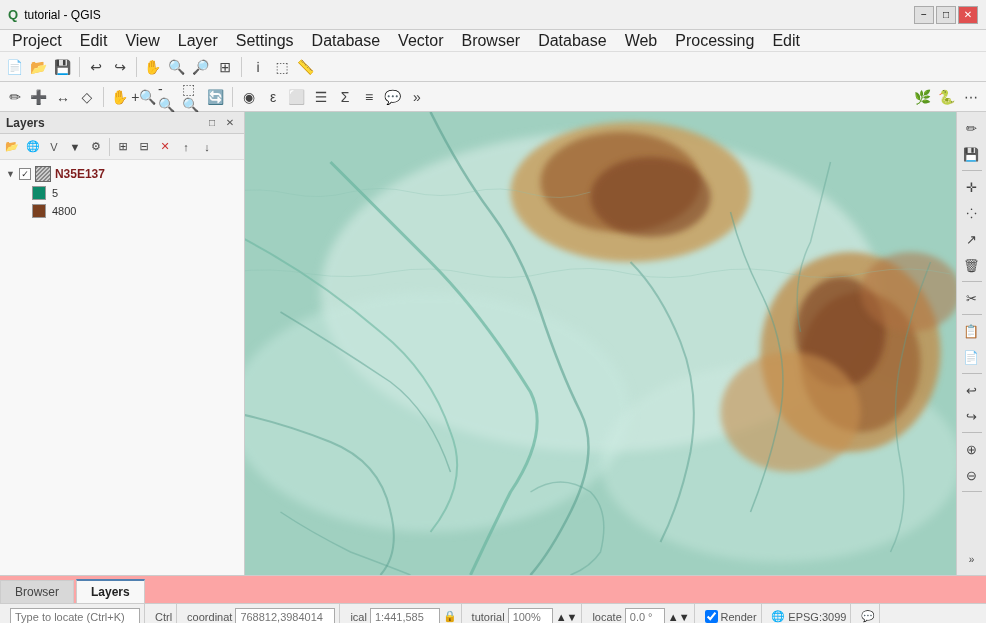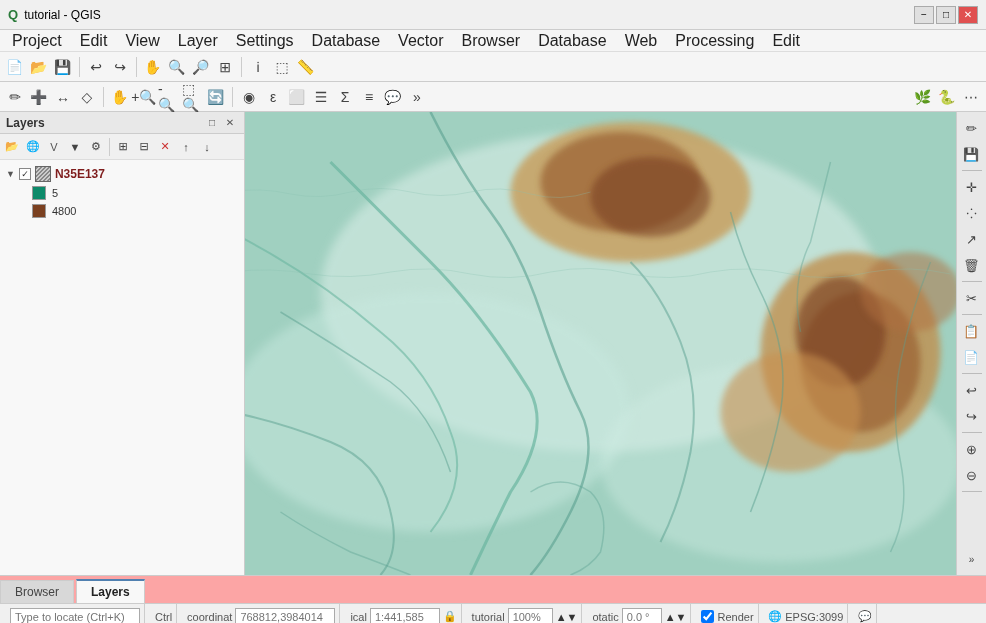--- a/index.html
+++ b/index.html
@@ -493,21 +493,21 @@
     <span class="status-label">ical</span>
     <input type="text" class="status-input" style="width: 70px;" placeholder="1:441,585">
     <span>🔒</span>
   </div>
   <div class="status-section">
     <span class="status-label">tutorial</span>
     <input type="text" class="status-input" style="width: 45px;" placeholder="100%">
     <span>▲▼</span>
   </div>
   <div class="status-section">
-    <span class="status-label">otatic</span>
+    <span class="status-label">locate</span>
     <input type="text" class="status-input" style="width: 40px;" placeholder="0.0 °">
     <span>▲▼</span>
   </div>
   <div class="status-section">
     <input type="checkbox" checked="" style="">
     <span class="status-label">Render</span>
   </div>
   <div class="status-section">
     <span>🌐</span>
     <span class="status-label" style="cursor:pointer;">EPSG:3099</span>

